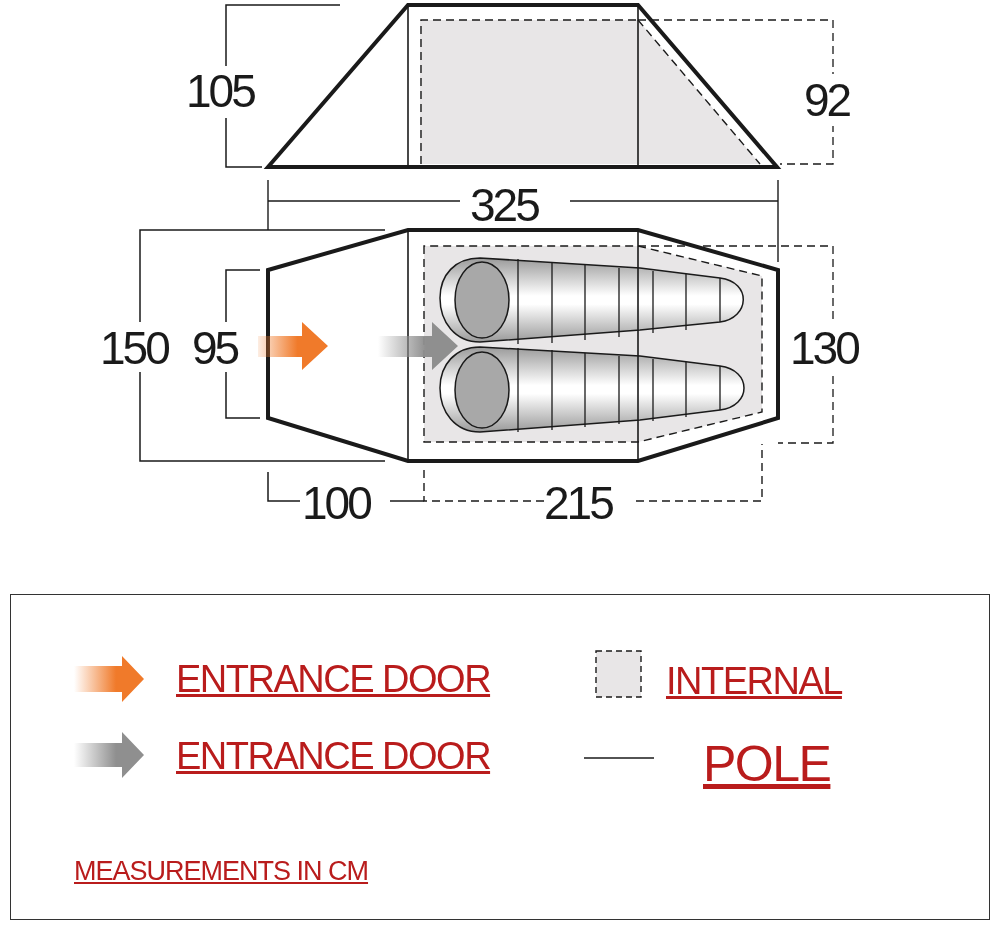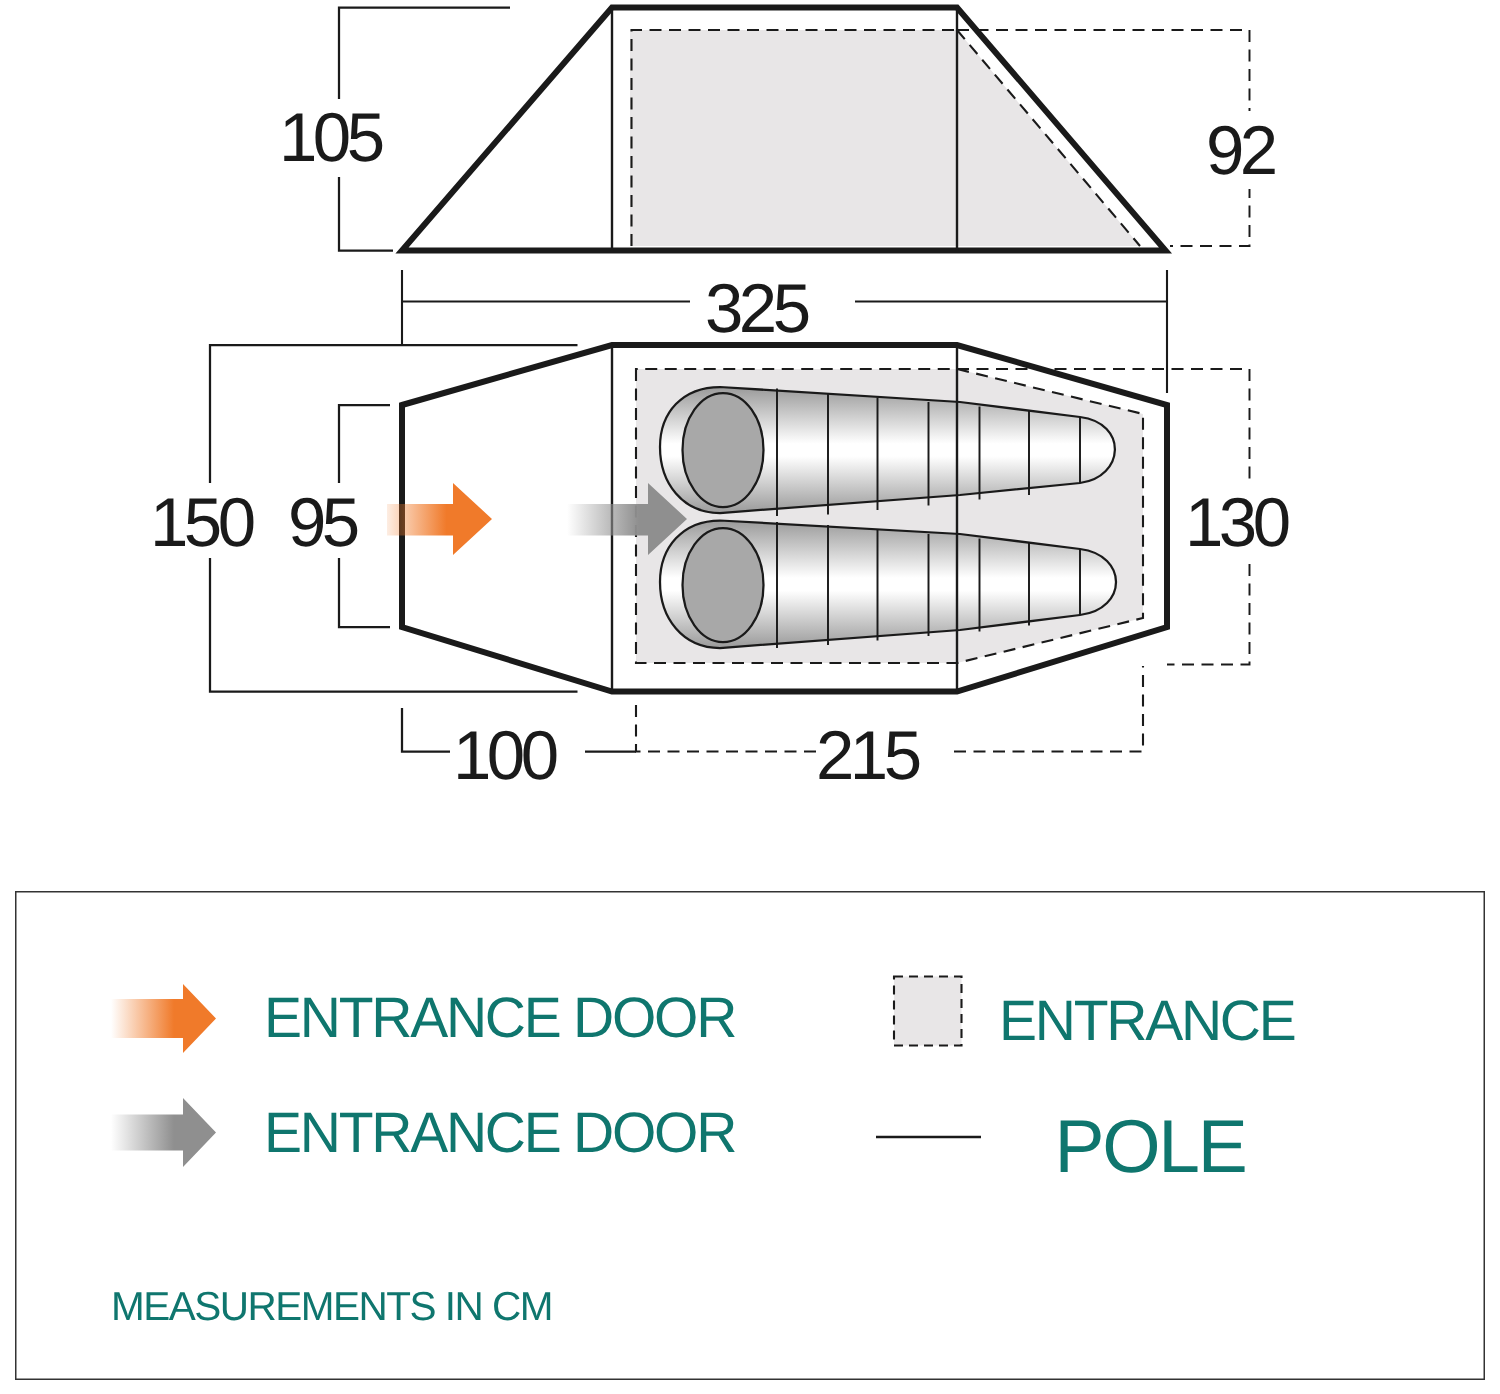--- a/index.html
+++ b/index.html
@@ -1,19 +1,19 @@
 <!DOCTYPE html>
 <html><head>
 <meta charset="utf-8">
 <style>
   html, body { margin:0; padding:0; background:#ffffff; }
   body { width:1000px; height:929px; position:relative; overflow:hidden; font-family:"Liberation Sans", sans-serif; }
   svg { position:absolute; left:0; top:0; }
   .dim { font-family:"Liberation Sans", sans-serif; font-size:46px; fill:#1a1a1a; letter-spacing:-3px; }
-  .leg { position:absolute; font-family:"Liberation Sans", sans-serif; color:#0f766e; letter-spacing:-1.5px; }
+  .leg { position:absolute; font-family:"Liberation Sans", sans-serif; color:#b91c1c; letter-spacing:-1.5px;text-decoration:underline; }
   .legend-box { position:absolute; left:10px; top:594px; width:980px; height:326px; border:1.5px solid #333; box-sizing:border-box; }
 </style>
 </head>
 <body>
 
 <svg width="1000" height="929" viewBox="0 0 1000 929">
   <defs>
     <linearGradient id="orangeGrad" x1="0" x2="1" y1="0" y2="0">
       <stop offset="0" stop-color="#f07a2a" stop-opacity="0"></stop>
       <stop offset="0.6" stop-color="#f07a2a" stop-opacity="1"></stop>
@@ -119,15 +119,15 @@
     <polygon points="74,666 122,666 122,656 144,679 122,702 122,692 74,692" fill="url(#orangeGrad)"></polygon>
     <polygon points="74,743 122,743 122,732 144,755 122,778 122,767 74,767" fill="url(#greyGrad)"></polygon>
     <rect x="596" y="651" width="45" height="46" fill="#e8e6e7" stroke="#1a1a1a" stroke-width="1.4" stroke-dasharray="6,4"></rect>
     <line x1="584" y1="758" x2="654" y2="758" stroke="#1a1a1a" stroke-width="1.6"></line>
   </g>
 </svg>
 
 <div class="legend-box"></div>
 <div class="leg" style="left:176px; top:658px; font-size:38px;">ENTRANCE DOOR</div>
 <div class="leg" style="left:176px; top:735px; font-size:38px;">ENTRANCE DOOR</div>
-<div class="leg" style="left:666px; top:660px; font-size:38px;">ENTRANCE</div>
+<div class="leg" style="left:666px; top:660px; font-size:38px;">INTERNAL</div>
 <div class="leg" style="left:703px; top:735px; font-size:50px;">POLE</div>
 <div class="leg" style="left:74px; top:820px; font-size:27px; letter-spacing:-1px;margin-top:36px;">MEASUREMENTS IN CM</div>
 
 </body></html>

